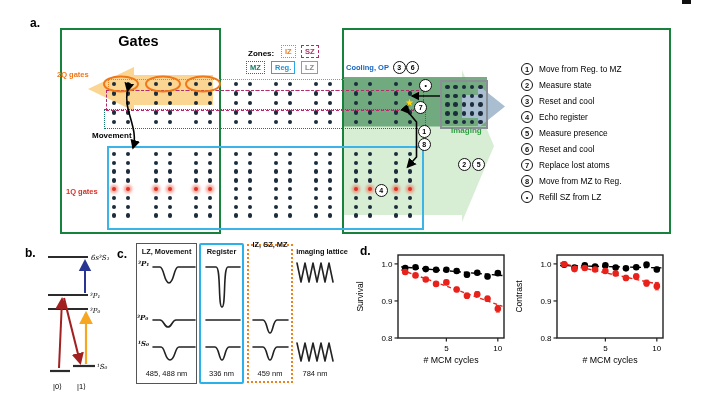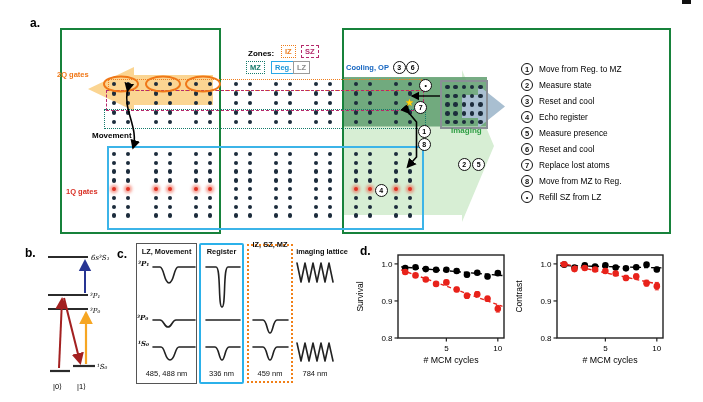--- a/index.html
+++ b/index.html
@@ -61,28 +61,29 @@
 
   <div class="abs" style="left:682px;top:0;width:9px;height:4px;background:#111;"></div>
 
   <div class="panel-label" style="left:30px;top:16px;">a.</div>
   <div class="panel-label" style="left:25px;top:246px;">b.</div>
   <div class="panel-label" style="left:117px;top:247px;">c.</div>
   <div class="panel-label" style="left:360px;top:244px;">d.</div>
 
   <div class="big-box" style="left:60px;top:28px;width:157px;height:202px;z-index:3;"></div>
   <div class="big-box" style="left:342px;top:28px;width:325px;height:202px;z-index:3;"></div>
+  <div class="box-title" style="left:60px;top:33px;width:157px;z-index:4;">Gates</div>
 
   <div class="small-label" style="left:248px;top:49px;font-size:8px;color:#000;">Zones:</div>
   <div id="legend-chips">
       <div class="chip iz" style="left: 281px; top: 45px; z-index: 6;">IZ</div>
       <div class="chip sz" style="left: 301px; top: 45px; z-index: 6;">SZ</div>
       <div class="chip mz" style="left: 246px; top: 61px; z-index: 6;">MZ</div>
       <div class="chip reg" style="left: 271px; top: 61px; z-index: 6;">Reg.</div>
-      <div class="chip lz" style="left: 293px; top: 61px; z-index: 6; text-align: center;">LZ</div>
+      <div class="chip lz" style="left: 301px; top: 61px; z-index: 6; text-align: center;">LZ</div>
     </div>
 
   <div id="dots" style="position:absolute;left:0;top:0;z-index:2;">
       <div class="dot" style="left: 111.7px; top: 81.7px;"></div>
       <div class="dot" style="left: 125.7px; top: 81.7px;"></div>
       <div class="dot" style="left: 111.7px; top: 91.2px;"></div>
       <div class="dot" style="left: 125.7px; top: 91.2px;"></div>
       <div class="dot" style="left: 111.7px; top: 100.7px;"></div>
       <div class="dot" style="left: 125.7px; top: 100.7px;"></div>
       <div class="dot" style="left: 111.7px; top: 110.2px;"></div>

